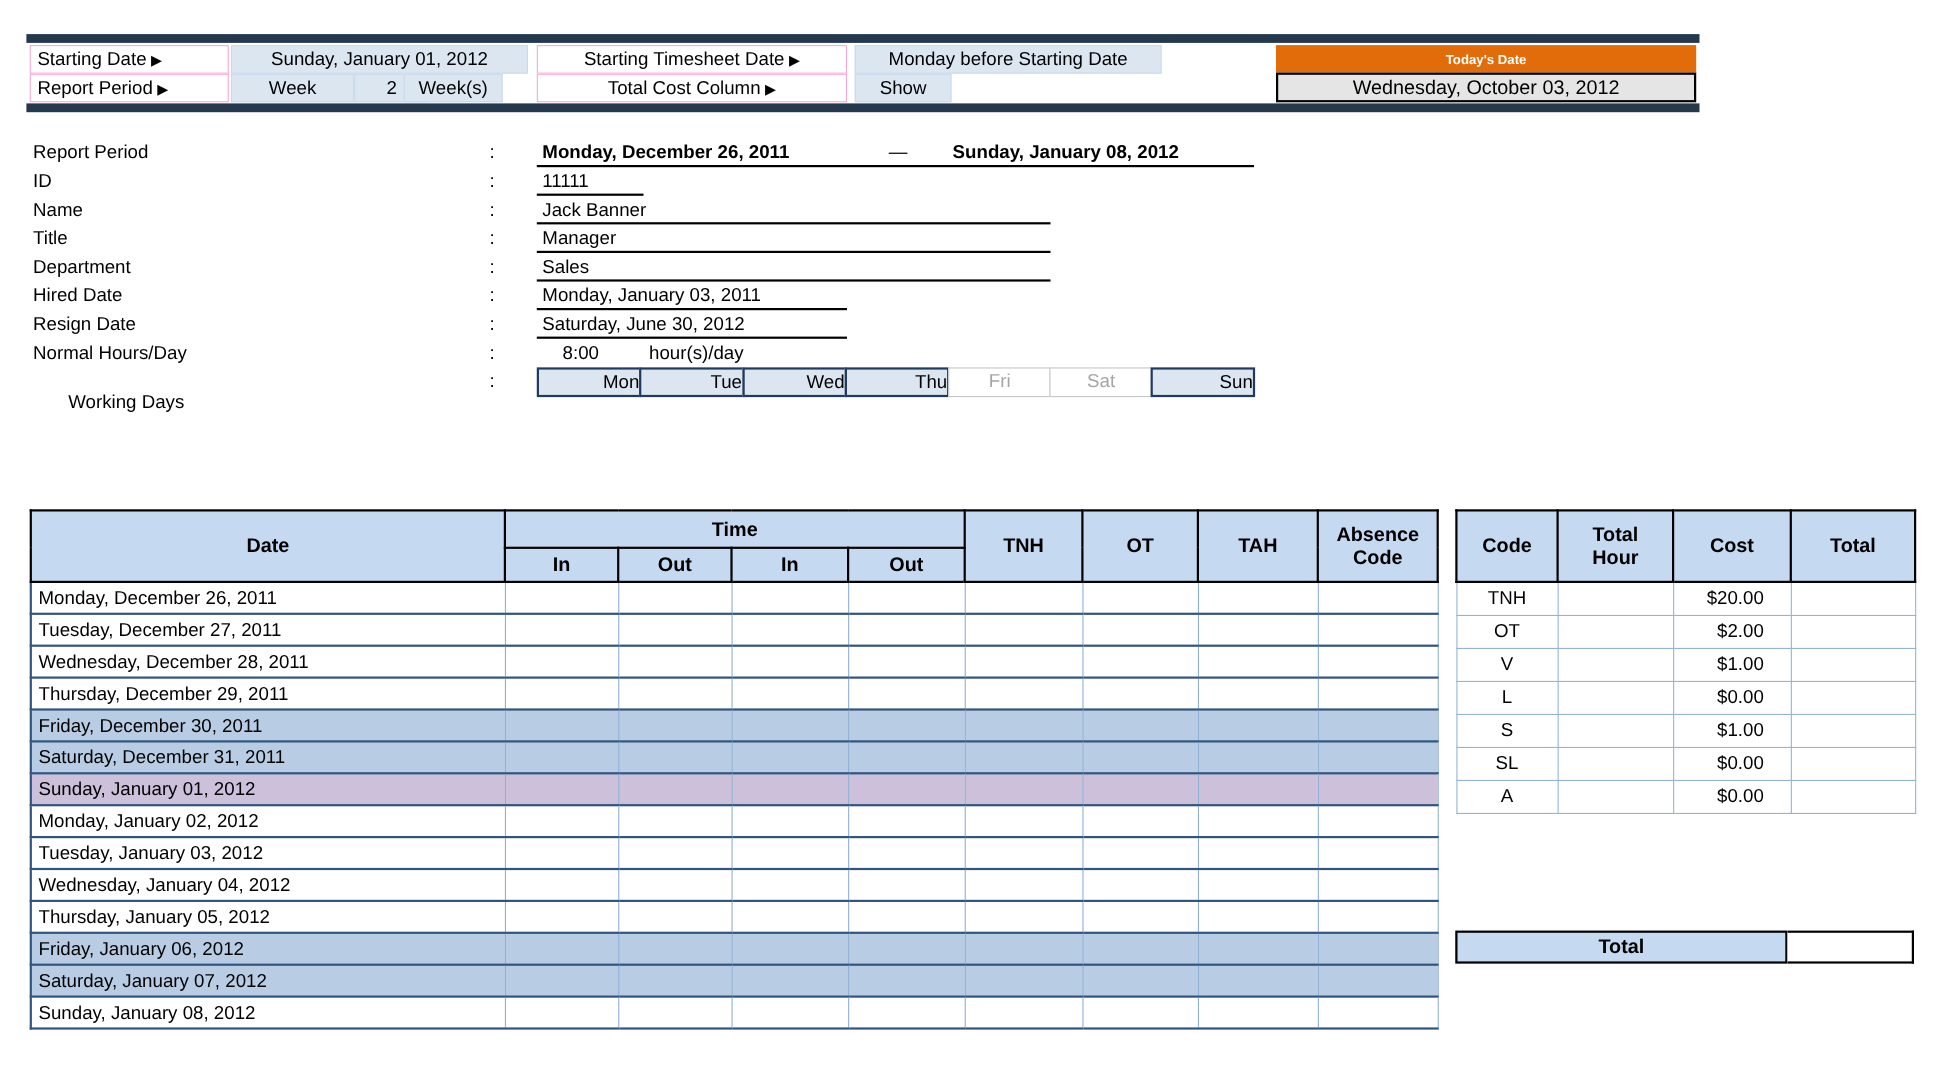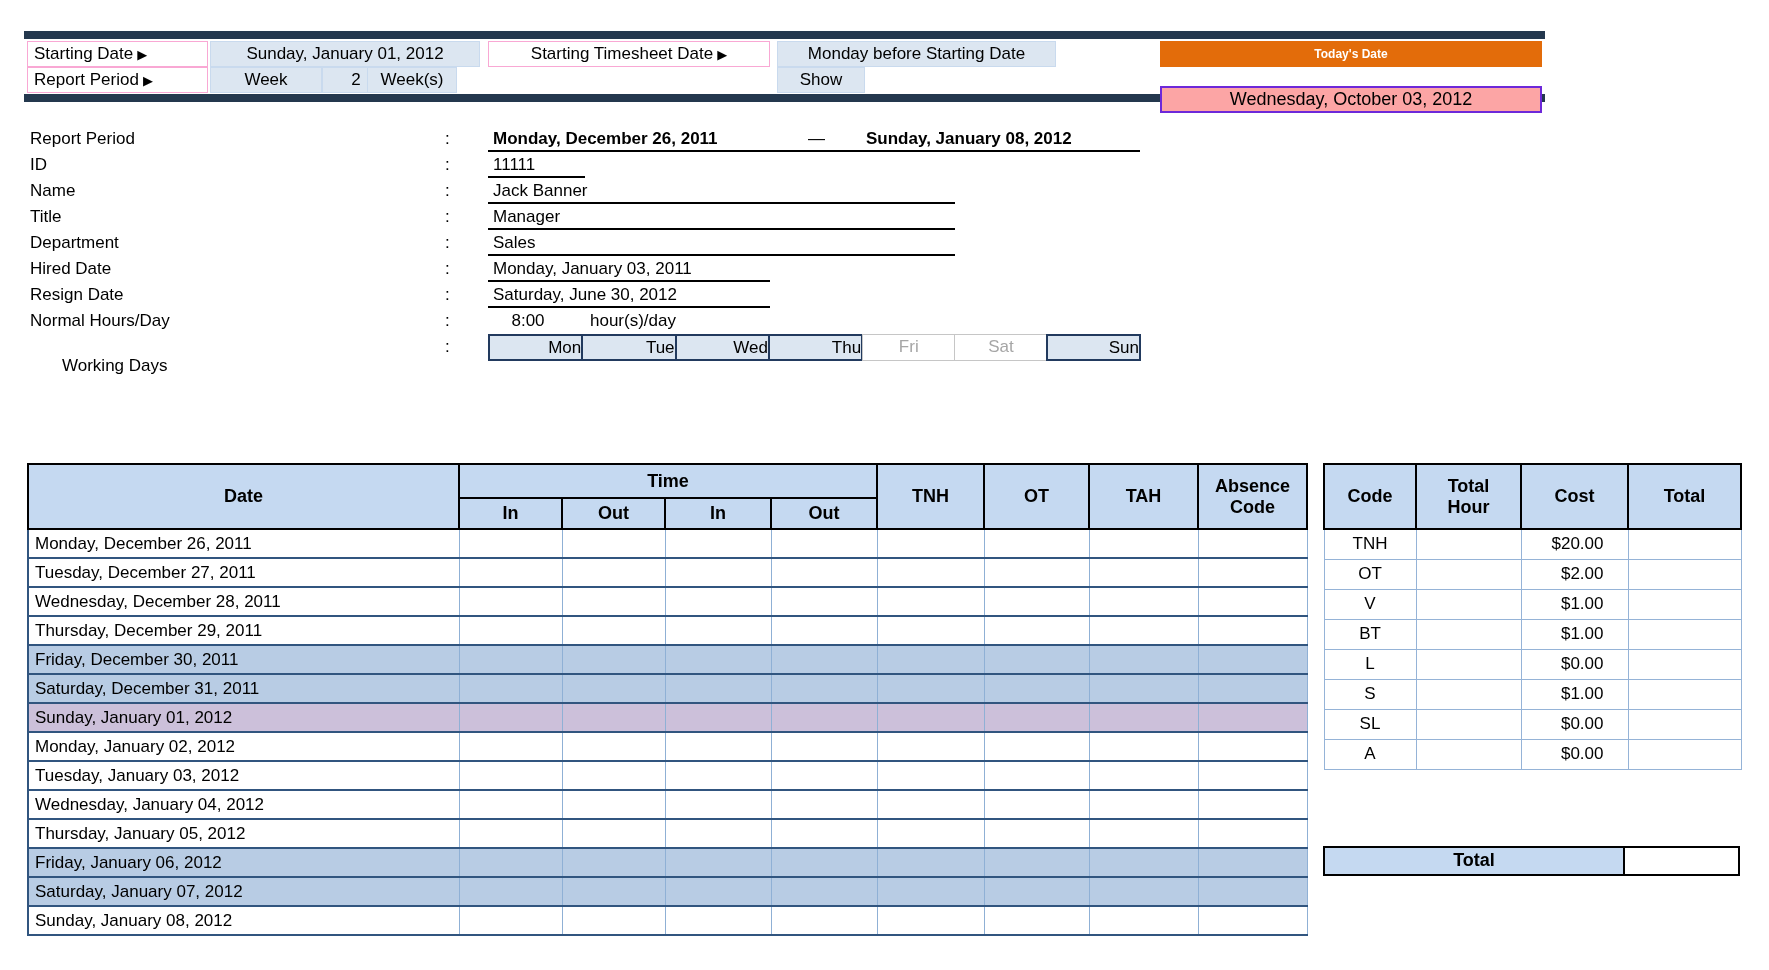--- a/index.html
+++ b/index.html
@@ -7,21 +7,21 @@
   .stage { position: relative; width: 1769px; height: 970px; background: #fff; overflow: hidden; }
 
   .bar { position: absolute; left: 24px; width: 1521px; height: 8px; background: #24384e; }
 
   .cell { position: absolute; height: 26px; line-height: 24px; font-size: 17px; white-space: nowrap; }
   .lblcell { background: #fff; border: 1px solid #f9a8d4; padding-left: 6px; }
   .valcell { background: #dce6f1; border: 1px solid #c9daee; text-align: center; }
   .tri { font-size: 13px; margin-left: 4px; }
 
   .today-hdr { position: absolute; background: #e36c0a; color: #fff; font-weight: bold; font-size: 12px; text-align: center; height: 26px; line-height: 26px; }
-  .today-val { position: absolute; background: #fca5a5; border: 2px solid #6d28d9; font-size: 18px; text-align: center; height: 27px; line-height: 23px; margin-top: 20px; }
+  .today-val { position: absolute; background: #e5e5e5; border: 2px solid #000000; font-size: 18px; text-align: center; height: 27px; line-height: 23px; }
 
   .ilabel { position: absolute; left: 30px; font-size: 17px; height: 26px; line-height: 26px; white-space: nowrap; }
   .icolon { position: absolute; left: 445px; font-size: 17px; height: 26px; line-height: 26px; }
   .ival  { position: absolute; left: 488px; font-size: 17px; height: 26px; line-height: 25px; border-bottom: 2px solid #000; padding-left: 5px; white-space: nowrap; }
   .noline { border-bottom: none; }
   .rp-line { position: absolute; left: 488px; width: 652px; height: 26px; border-bottom: 2px solid #000; }
   .rp-line span { position: absolute; line-height: 25px; font-size: 17px; white-space: nowrap; }
   .rp-start { left: 5px; font-weight: bold; }
   .rp-dash { left: 320px; }
   .rp-end { left: 378px; font-weight: bold; }
@@ -60,20 +60,21 @@
 
   <div class="cell lblcell" style="left:27px; top:41px; width:181px;"><span>Starting Date</span><span class="tri">▶</span></div>
   <div class="cell valcell" style="left:210px; top:41px; width:270px;">Sunday, January 01, 2012</div>
   <div class="cell lblcell" style="left:488px; top:41px; width:282px; text-align:center; padding-left:0;"><span>Starting Timesheet Date</span><span class="tri">▶</span></div>
   <div class="cell valcell" style="left:777px; top:41px; width:279px;">Monday before Starting Date</div>
 
   <div class="cell lblcell" style="left:27px; top:67px; width:181px;"><span>Report Period</span><span class="tri">▶</span></div>
   <div class="cell valcell" style="left:210px; top:67px; width:112px;">Week</div>
   <div class="cell valcell" style="left:322px; top:67px; width:68px;">2</div>
   <div class="cell valcell" style="left:367px; top:67px; width:90px;">Week(s)</div>
+  <div class="cell lblcell" style="left:488px; top:67px; width:282px; text-align:center; padding-left:0;"><span>Total Cost Column</span><span class="tri">▶</span></div>
   <div class="cell valcell" style="left:777px; top:67px; width:88px;">Show</div>
 
   <div class="today-hdr" style="left:1160px; top:41px; width:382px;">Today's Date</div>
   <div class="today-val" style="left:1160px; top:66px; width:382px;">Wednesday, October 03, 2012</div>
 
   <div class="ilabel" style="top:126px;">Report Period</div>
   <div class="icolon" style="top:126px;">:</div>
   <div class="rp-line" style="top:126px;">
     <span class="rp-start">Monday, December 26, 2011</span>
     <span class="rp-dash">—</span>
@@ -341,26 +342,20 @@
           <td class="cost">$2.00</td>
           <td></td>
         </tr>
       <tr>
           <td>V</td>
           <td></td>
           <td class="cost">$1.00</td>
           <td></td>
         </tr>
       <tr>
-          <td>BT</td>
-          <td></td>
-          <td class="cost">$1.00</td>
-          <td></td>
-        </tr>
-      <tr>
           <td>L</td>
           <td></td>
           <td class="cost">$0.00</td>
           <td></td>
         </tr>
       <tr>
           <td>S</td>
           <td></td>
           <td class="cost">$1.00</td>
           <td></td>

